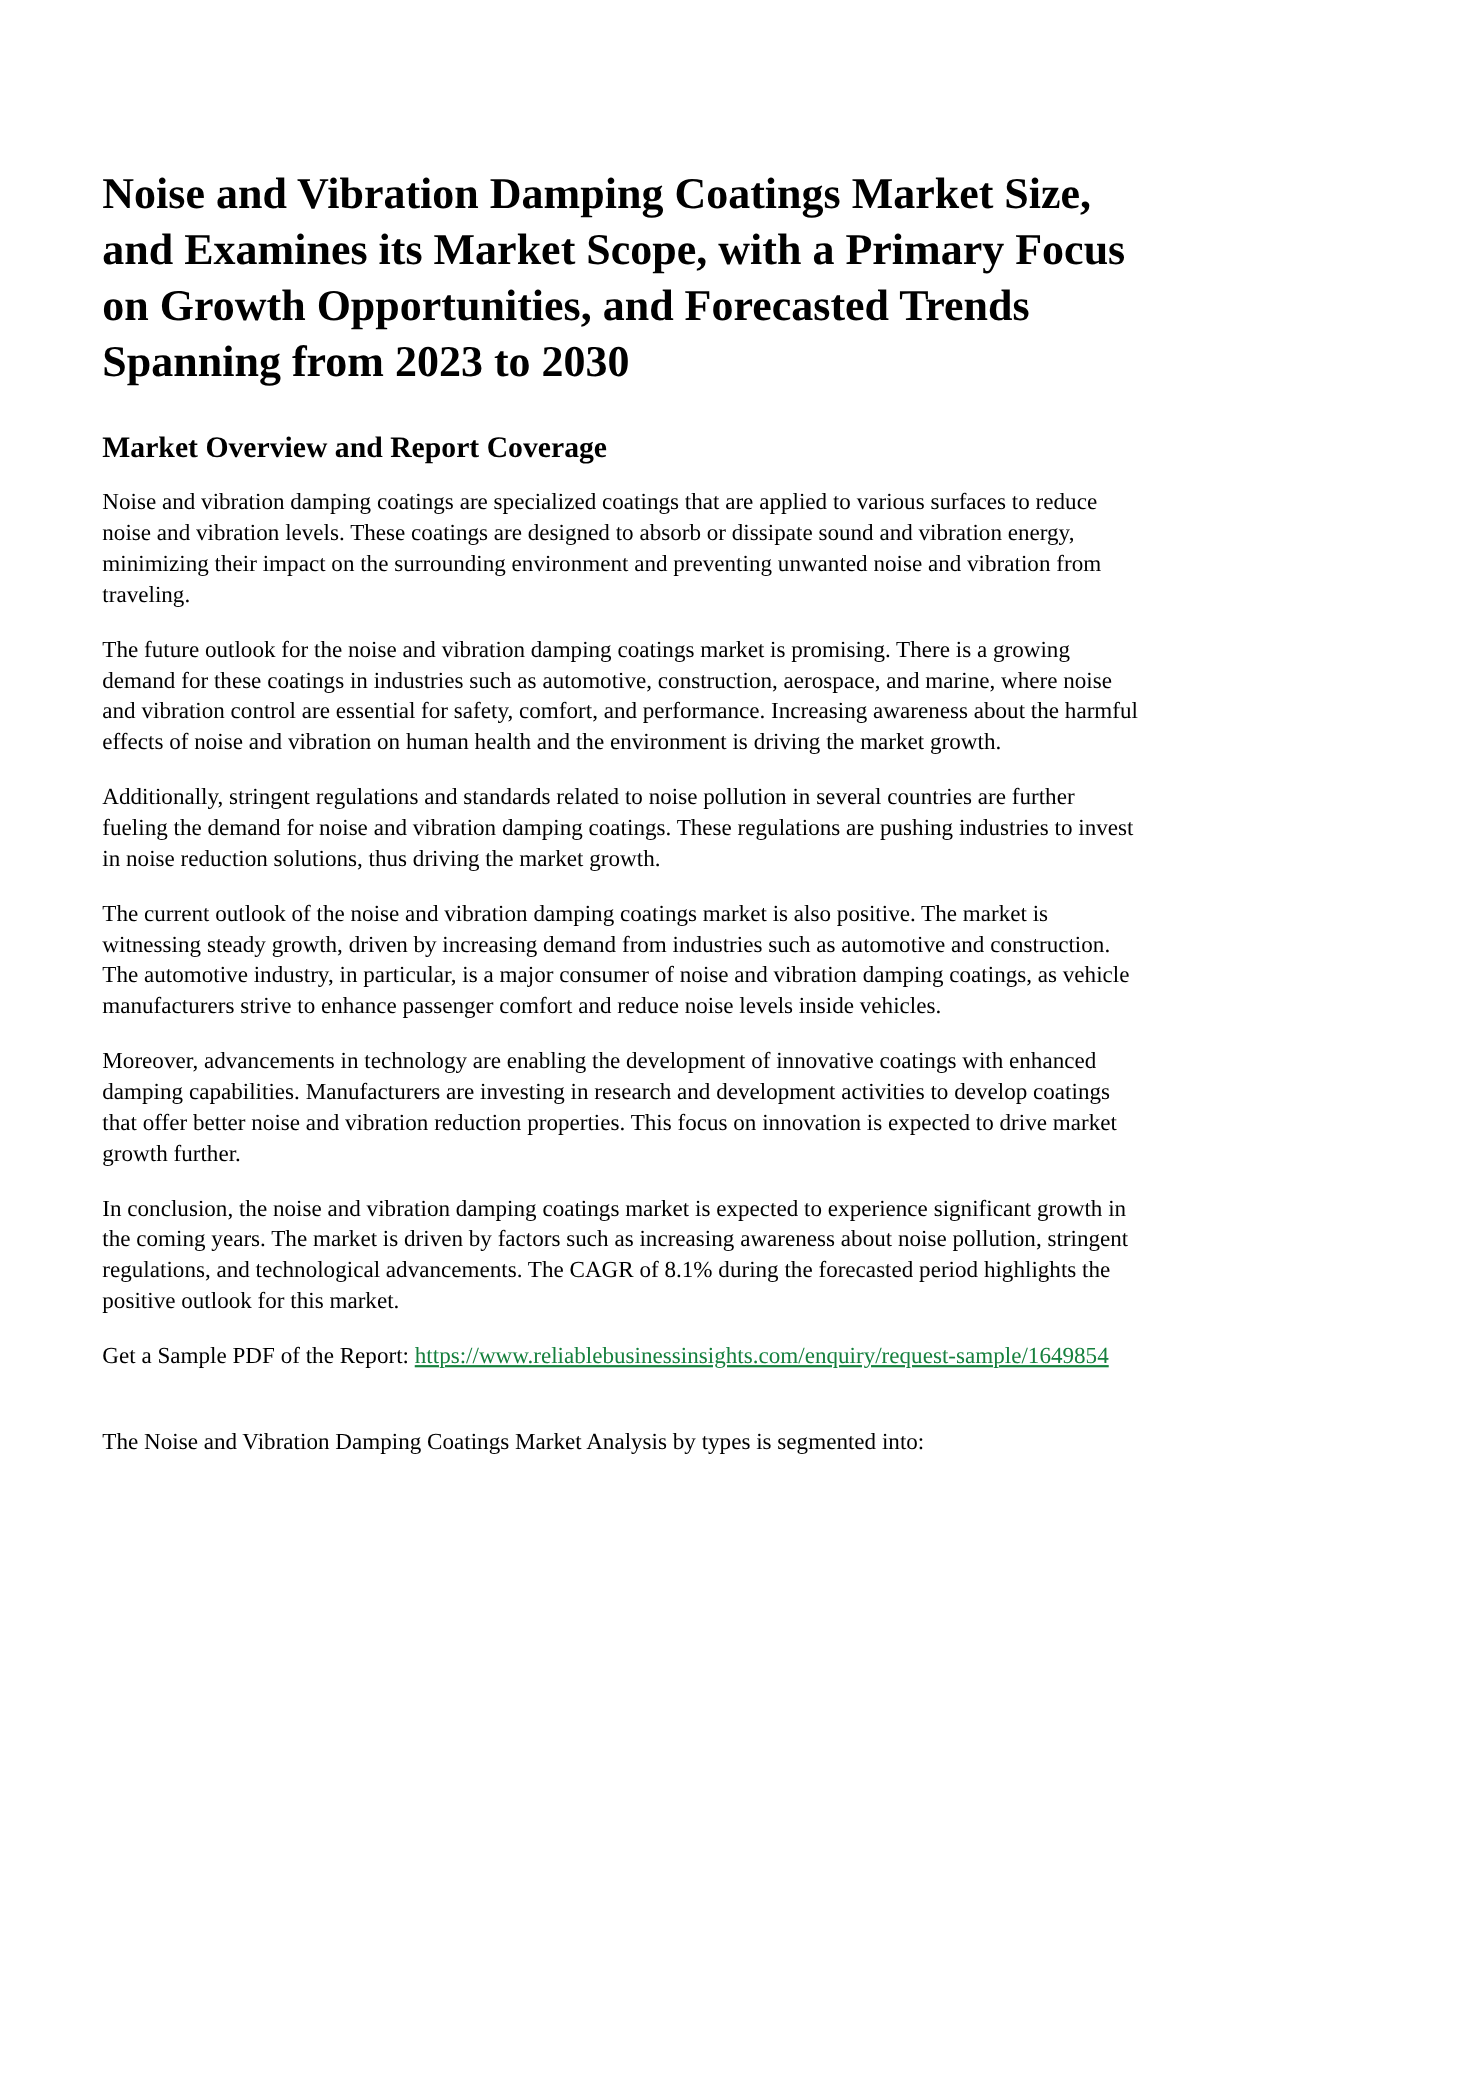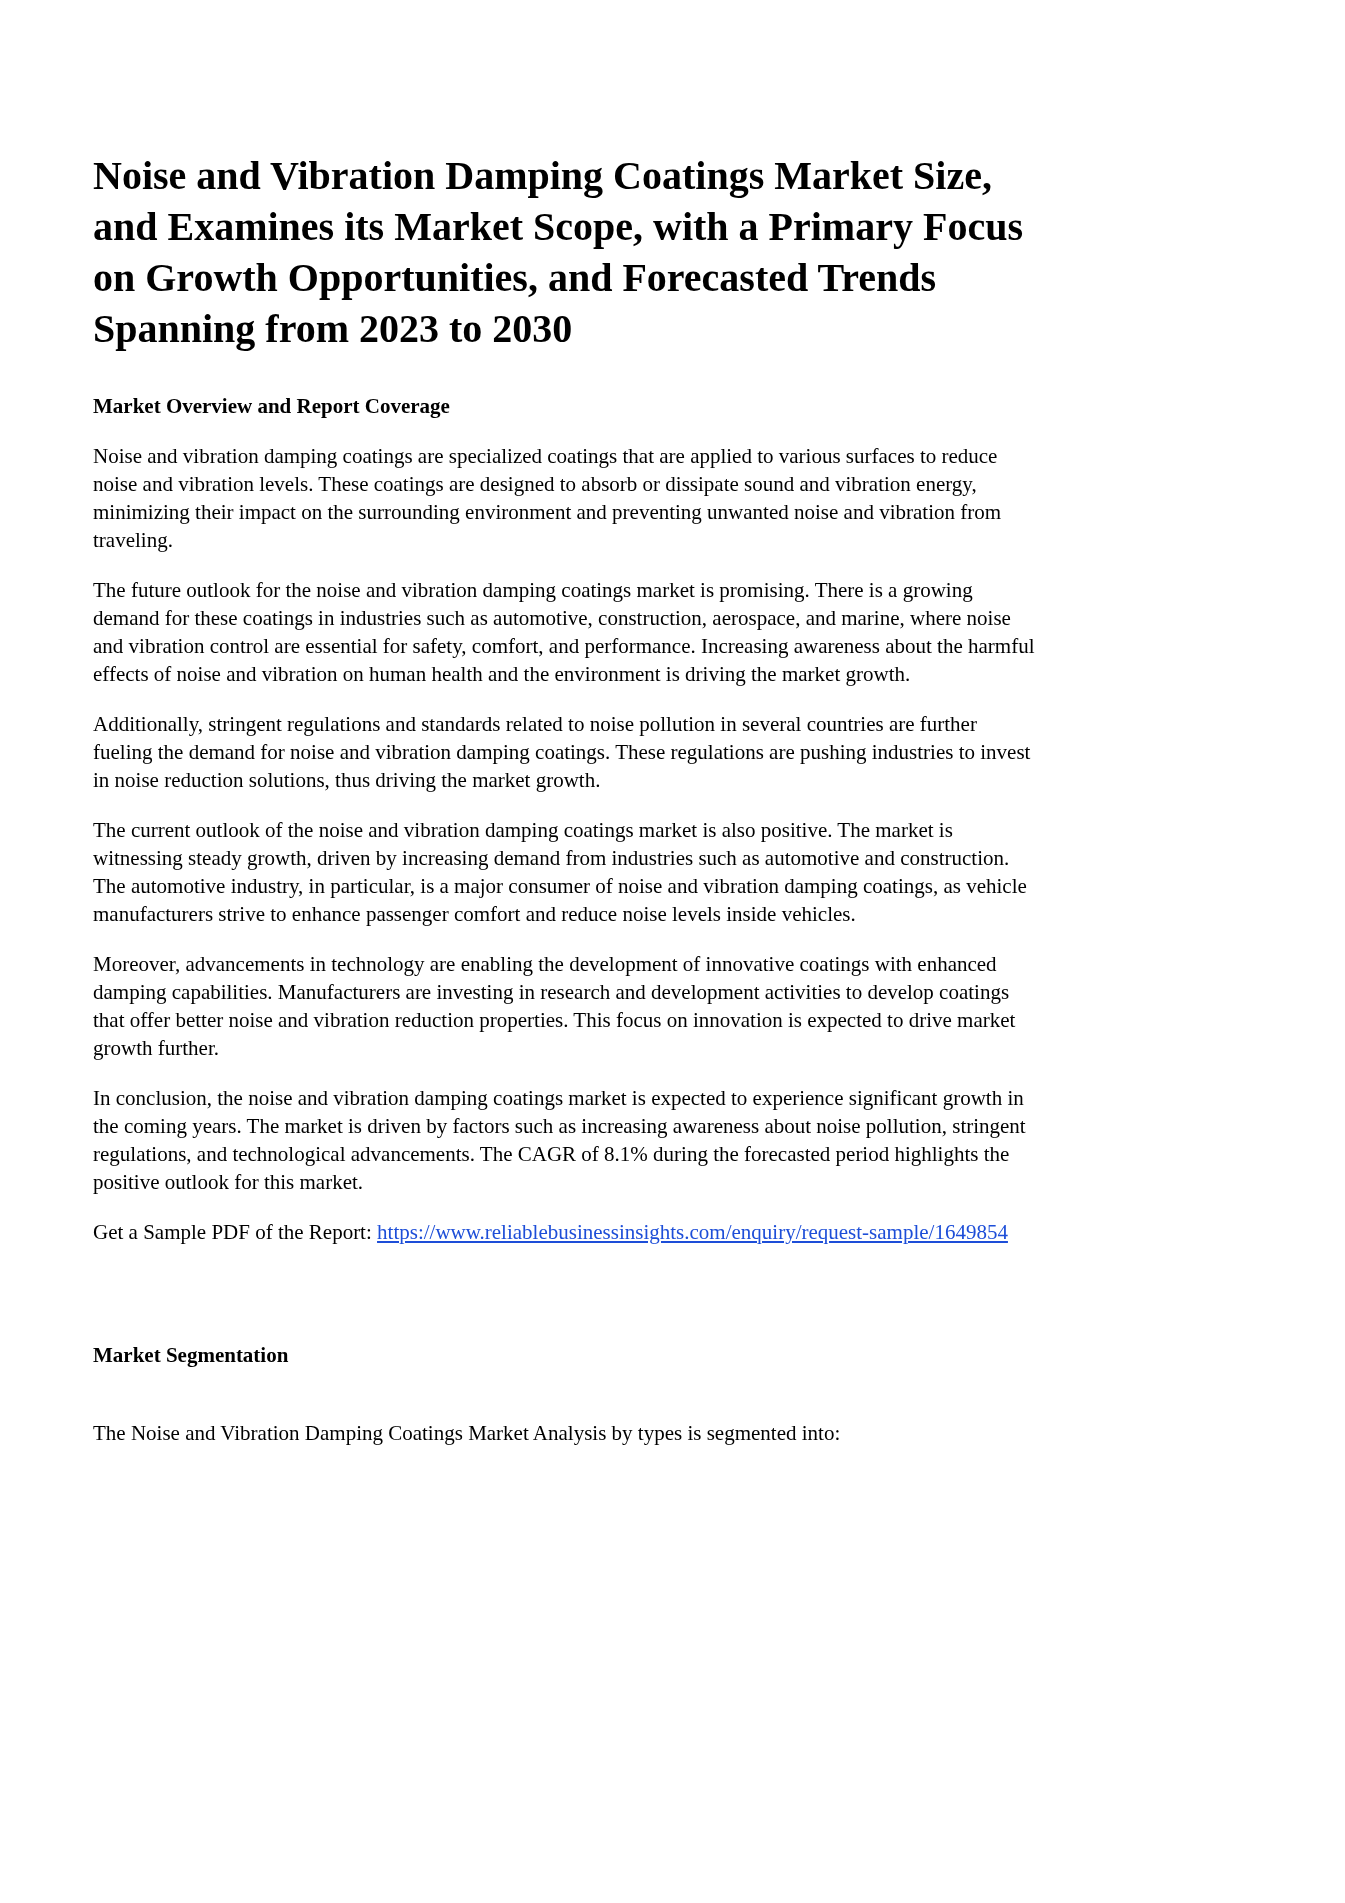--- a/index.html
+++ b/index.html
@@ -23,40 +23,40 @@
     width: 948px;
   }
   .report-title {
     font-size: 40px;
     line-height: 51px;
     font-weight: bold;
     margin: 0 0 38px 0;
     letter-spacing: 0;
   }
   .section-heading {
-    font-size: 21px;
+    font-size: 27px;
     line-height: 28px;
     font-weight: bold;
     margin: 14px 0 22px 0;
   }
   .body-para {
     font-size: 21px;
     line-height: 28px;
     margin: 0 0 22px 0;
   }
   .sample-line {
     font-size: 21px;
     line-height: 28px;
     margin: 0 0 22px 0;
   }
   .sample-label {
     font-weight: normal;
   }
   .sample-link {
-    color: #1d4ed8;
+    color: #15803d;
     text-decoration: underline;
     overflow-wrap: anywhere;
     word-break: break-all;
     cursor: pointer;
   }
   .segmentation-heading {
     margin-top: 95px;
     margin-bottom: 0;
   }
   .types-line {
@@ -85,17 +85,16 @@
 
   <p class="body-para">Moreover, advancements in technology are enabling the development of innovative coatings with enhanced damping capabilities. Manufacturers are investing in research and development activities to develop coatings that offer better noise and vibration reduction properties. This focus on innovation is expected to drive market growth further.</p>
 
   <p class="body-para">In conclusion, the noise and vibration damping coatings market is expected to experience significant growth in the coming years. The market is driven by factors such as increasing awareness about noise pollution, stringent regulations, and technological advancements. The CAGR of 8.1% during the forecasted period highlights the positive outlook for this market.</p>
 
   <p class="sample-line">
     <span class="sample-label">Get a Sample PDF of the Report: </span>
     <a class="sample-link" href="#">https://www.reliablebusinessinsights.com/enquiry/request-sample/1649854</a>
   </p>
 
-  <h2 class="section-heading segmentation-heading">Market Segmentation</h2>
 
   <p class="types-line">The Noise and Vibration Damping Coatings Market Analysis by types is segmented into:</p>
 
 </div>
 
 </body></html>

